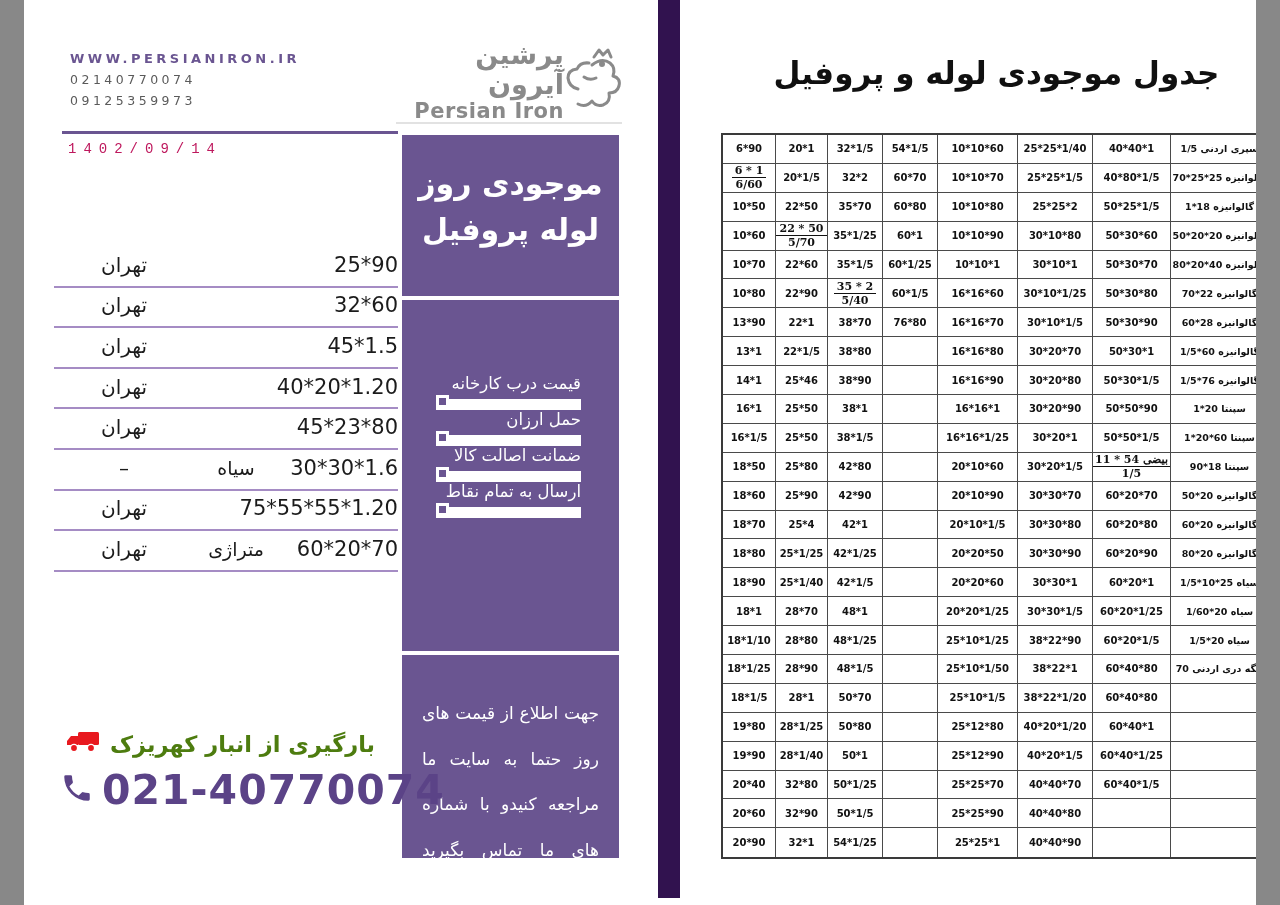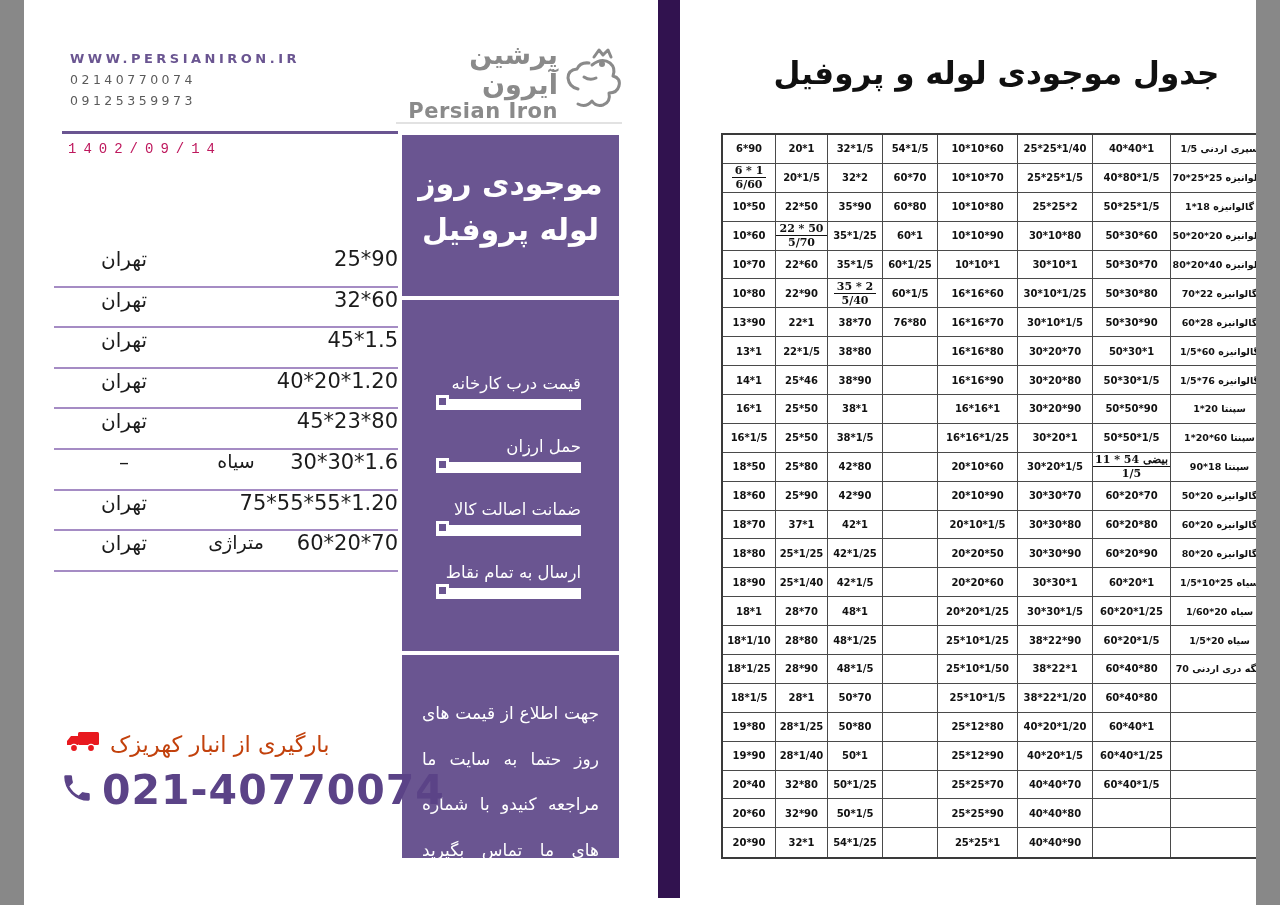--- a/index.html
+++ b/index.html
@@ -8,45 +8,45 @@
 
   
   .contact{position:absolute;left:46px;top:48px;line-height:21px}
   .contact .site{color:#6a5591;font-weight:bold;font-size:13px;letter-spacing:3.5px}
   .contact .row{color:#5a5a5a;font-size:12.5px;letter-spacing:3.5px}
   .sep-line{position:absolute;left:38px;top:131px;width:336px;height:3px;background:#6a5591}
   .date{position:absolute;left:44px;top:141px;font-family:Liberation Mono, monospace;
         font-size:14px;letter-spacing:7px;color:#be185d}
 
   .logo{position:absolute;left:372px;top:44px;width:226px;height:74px;display:flex;
-        align-items:center;justify-content:flex-end;gap:6px}
+        align-items:center;justify-content:flex-end;}
   .logo-text{text-align:right;color:#8a8a8a}
   .logo-fa{font-size:27px;font-weight:bold;line-height:30px;direction:rtl}
   .logo-en{font-size:21px;font-weight:bold;line-height:22px;letter-spacing:.5px}
   .logo-underline{position:absolute;left:372px;top:122px;width:226px;height:2px;background:#e2e2e2}
 
   .size-list{position:absolute;left:30px;top:247px;width:344px}
-  .size-row{height:40.6px;display:flex;align-items:flex-start;border-bottom:2px solid #a58cc4;padding-bottom:3px}
+  .size-row{height:40.6px;display:flex;align-items:center;border-bottom:2px solid #a58cc4;padding-bottom:3px}
   .size-row .city{width:140px;text-align:center;font-size:20px;color:#1b1b1b}
   .size-row .note{flex:1;text-align:center;font-size:19px;color:#1b1b1b}
   .size-row .size{min-width:120px;text-align:right;font-size:21px;color:#1b1b1b}
 
   .sb{position:absolute;left:378px;width:217px;background:#6a5591;color:#fff}
   #sb-title{top:135px;height:161px;display:flex;flex-direction:column;justify-content:center;
             text-align:center;font-size:30px;font-weight:bold;line-height:46px;padding-bottom:18px;direction:rtl}
   #sb-features{top:300px;height:351px;padding-top:74px}
-  .feat{width:145px;margin-left:34px;margin-bottom:27px}
+  .feat{width:145px;margin-left:34px;}
   .feat-label{color:#fff;font-size:16.5px;text-align:right;margin-bottom:6px;direction:rtl}
   .feat-bar{position:relative;height:11px;background:#fff}
   .feat-notch{position:absolute;left:0;top:-4px;width:13px;height:13px;background:#6a5591;border:3px solid #fff}
   #sb-footer{top:655px;height:203px;font-size:17px;direction:rtl;padding:36px 20px 0 20px;line-height:45.5px}
   .ft-line{text-align:justify;text-align-last:justify}
 
   .load-row{position:absolute;left:42px;top:729px;display:flex;align-items:center;gap:10px}
-  .red-text{color:#c2410c;font-weight:normal;font-size:22.5px;direction:rtl}
+  .red-text{color:#4d7c0f;font-weight:bold;font-size:22.5px;direction:rtl}
   .phone-row{position:absolute;left:36px;top:766px;display:flex;align-items:center;gap:8px}
   .phone-big{color:#5b4387;font-size:41px;font-weight:bold;letter-spacing:1px}
 
   
   #divider-band{position:absolute;left:634px;top:0;width:22px;height:898px;background:#31124f}
 
   
   .right-title{position:absolute;left:700px;top:55px;width:545px;text-align:center;
                font-size:31px;font-weight:bold;color:#101010;direction:rtl}
   #stock-table{position:absolute;left:697px;top:133px;border:2px solid #3a3a3a;display:grid;
@@ -210,21 +210,21 @@
       </div>
       <div class="cell">20*1/5</div>
       <div class="cell">32*2</div>
       <div class="cell">60*70</div>
       <div class="cell">10*10*70</div>
       <div class="cell">25*25*1/5</div>
       <div class="cell">40*80*1/5</div>
       <div class="cell last-col fa" dir="rtl">گالوانیزه 25*25*70</div>
       <div class="cell">10*50</div>
       <div class="cell">22*50</div>
-      <div class="cell">35*90</div>
+      <div class="cell">35*70</div>
       <div class="cell">60*80</div>
       <div class="cell">10*10*80</div>
       <div class="cell">25*25*2</div>
       <div class="cell">50*25*1/5</div>
       <div class="cell last-col fa" dir="rtl">گالوانیزه 18*1</div>
       <div class="cell">10*60</div>
       <div class="cell">
         <span class="frac">
           <span class="top">22 * 50</span>
           <span class="bot">5/70</span>
@@ -312,21 +312,21 @@
       <div class="cell last-col fa" dir="rtl">سپنتا 18*90</div>
       <div class="cell">18*60</div>
       <div class="cell">25*90</div>
       <div class="cell">42*90</div>
       <div class="cell"></div>
       <div class="cell">20*10*90</div>
       <div class="cell">30*30*70</div>
       <div class="cell">60*20*70</div>
       <div class="cell last-col fa" dir="rtl">گالوانیزه 20*50</div>
       <div class="cell">18*70</div>
-      <div class="cell">37*1</div>
+      <div class="cell">25*4</div>
       <div class="cell">42*1</div>
       <div class="cell"></div>
       <div class="cell">20*10*1/5</div>
       <div class="cell">30*30*80</div>
       <div class="cell">60*20*80</div>
       <div class="cell last-col fa" dir="rtl">گالوانیزه 20*60</div>
       <div class="cell">18*80</div>
       <div class="cell">25*1/25</div>
       <div class="cell">42*1/25</div>
       <div class="cell"></div>

